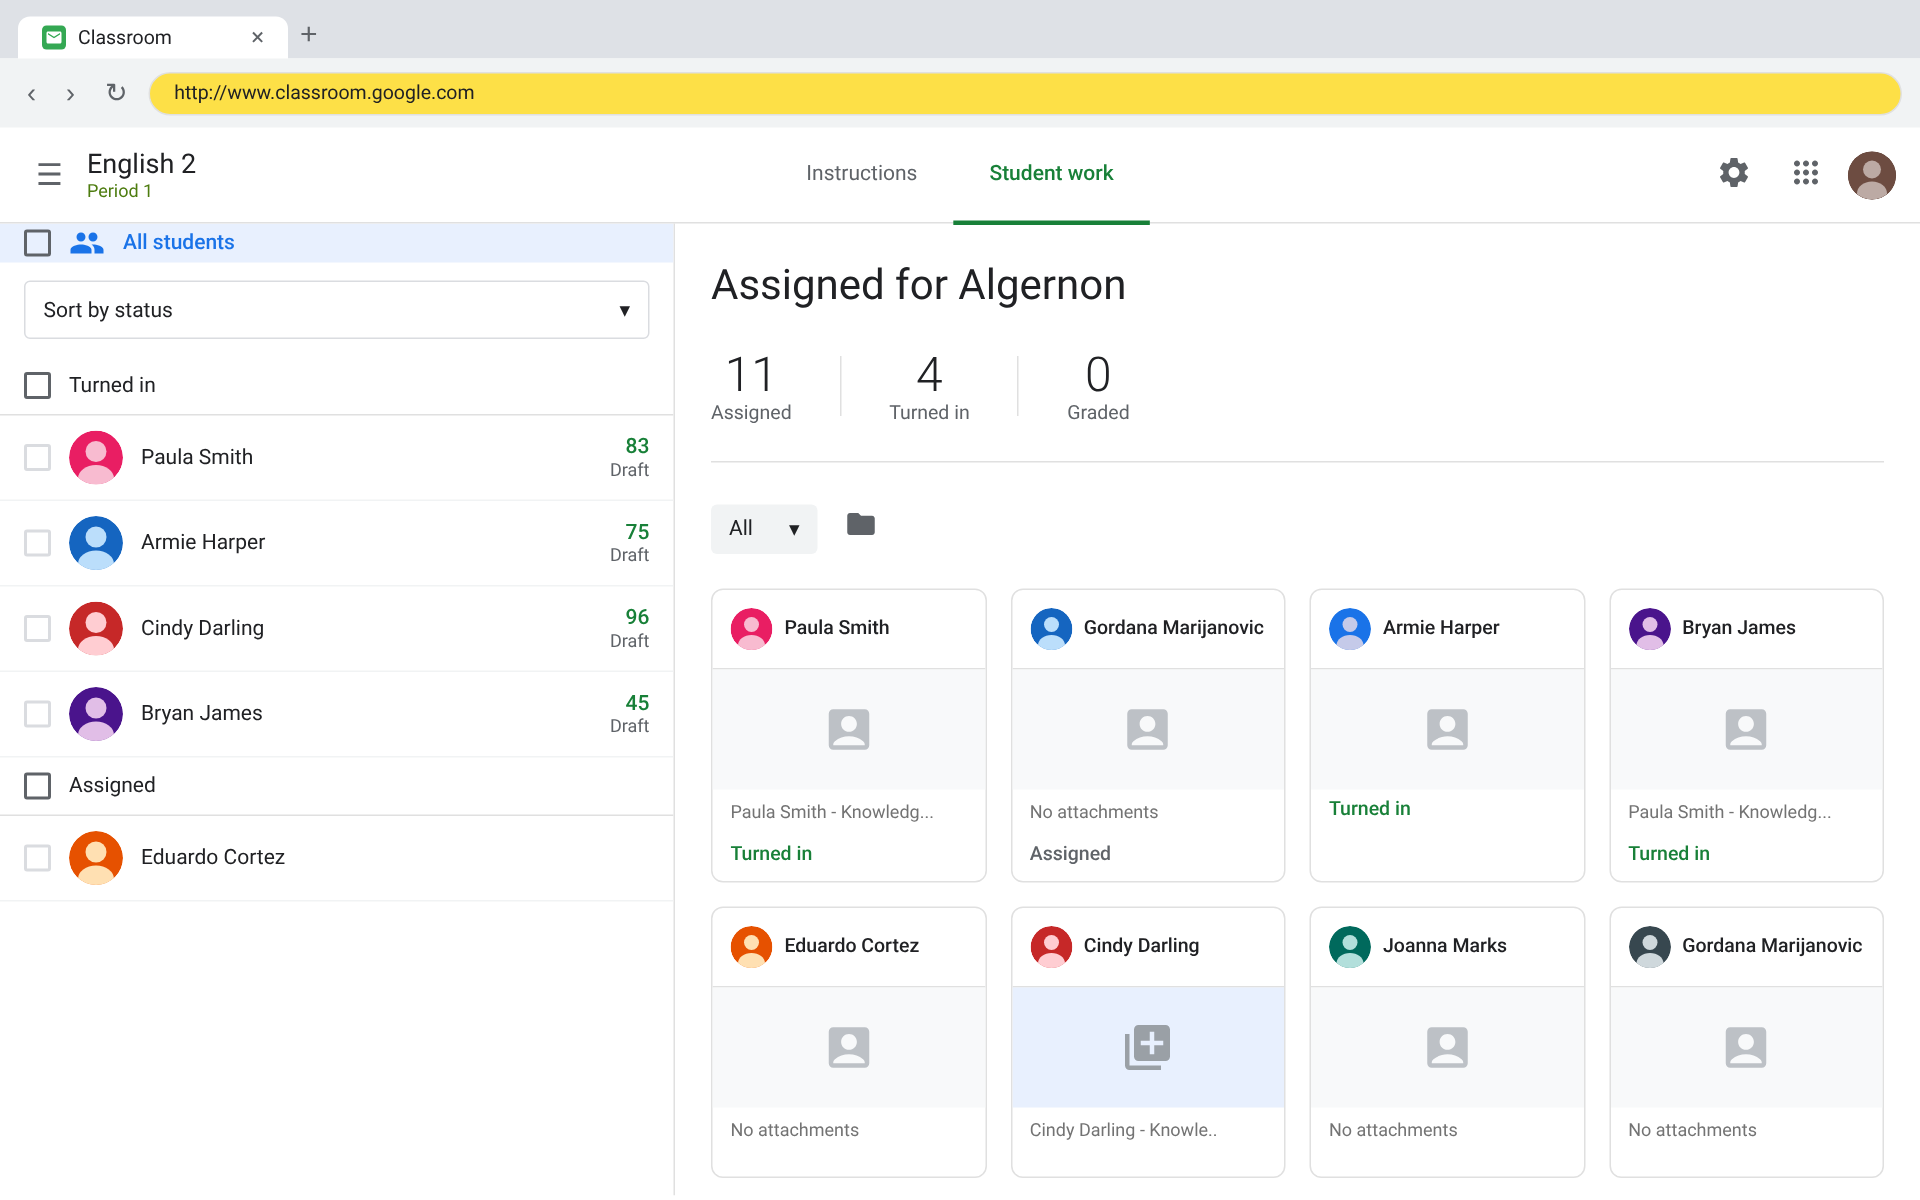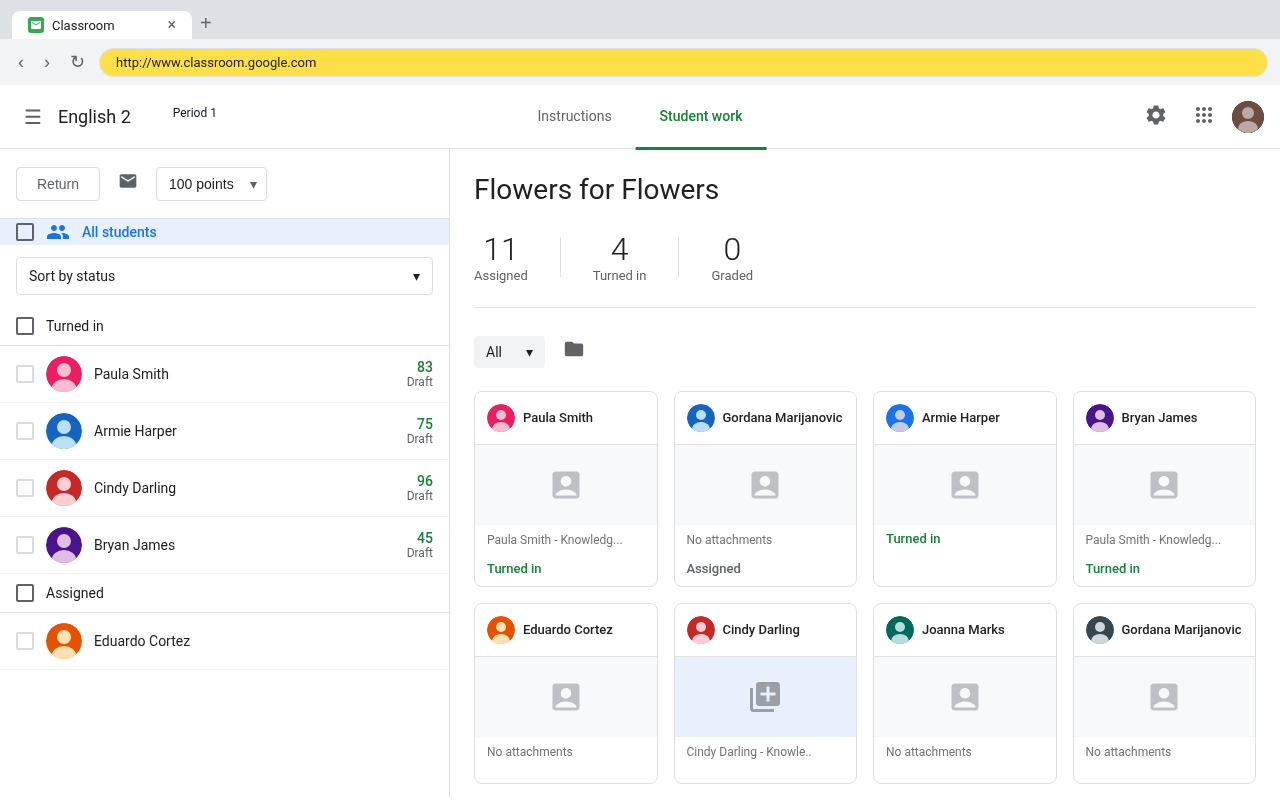--- a/index.html
+++ b/index.html
@@ -12,23 +12,23 @@
     .browser-tab .tab-icon { width: 16px; height: 16px; background: #34a853; border-radius: 3px; display: flex; align-items: center; justify-content: center; color: white; font-size: 10px; font-weight: bold; }
     .tab-close { margin-left: auto; cursor: pointer; color: #5f6368; font-size: 16px; line-height: 1; }
     .browser-new-tab { background: none; border: none; color: #5f6368; font-size: 20px; cursor: pointer; padding: 4px; }
     .browser-controls { background: #f1f3f4; display: flex; align-items: center; gap: 8px; padding: 8px 12px; }
     .nav-btn { background: none; border: none; cursor: pointer; color: #5f6368; font-size: 18px; padding: 4px 6px; border-radius: 50%; }
     .address-bar { flex: 1; background: #fde047; border: 1px solid #e0e0e0; border-radius: 20px; padding: 6px 16px; font-size: 13px; color: #202124; }
 
     
     .app-header { display: flex; align-items: center; height: 64px; border-bottom: 1px solid #e0e0e0; padding: 0 16px; position: relative; }
     .menu-btn { background: none; border: none; cursor: pointer; padding: 8px; color: #5f6368; font-size: 20px; margin-right: 8px; }
-    .app-title-area { display: flex; }
+    .app-title-area { display: flex; flex-direction: column; }
     .app-title { font-size: 18px; font-weight: 400; color: #202124; }
-    .app-subtitle { font-size: 12px; color: #0f172a; margin-left: 42px; }
+    .app-subtitle { font-size: 12px; color: #4d7c0f; }
     .header-nav { position: absolute; left: 50%; transform: translateX(-50%); display: flex; gap: 0; }
     .header-nav-item { padding: 0 24px; height: 64px; display: flex; align-items: center; font-size: 14px; color: #5f6368; cursor: pointer; border-bottom: 3px solid transparent; position: relative; top: 1px; }
     .header-nav-item.active { color: #188038; border-bottom-color: #188038; font-weight: 500; }
     .header-actions { margin-left: auto; display: flex; align-items: center; gap: 8px; }
     .icon-btn { background: none; border: none; cursor: pointer; padding: 8px; border-radius: 50%; color: #5f6368; }
     .avatar { width: 32px; height: 32px; border-radius: 50%; background: #6d4c41; overflow: hidden; cursor: pointer; }
     .avatar svg { width: 100%; height: 100%; }
 
     
     .main-container { display: flex; height: calc(800px - 64px - 88px); }
@@ -146,33 +146,20 @@
           </svg>
       </div>
     </div>
   </div>
 </div>
 
 <div class="main-container">
 
   <div class="sidebar">
 
-    <div class="sidebar-toolbar">
-      <button class="return-btn">Return</button>
-      <button class="email-btn">
-        <svg width="20" height="20" viewBox="0 0 24 24" fill="#5f6368">
-            <path d="M20 4H4c-1.1 0-2 .9-2 2v12c0 1.1.9 2 2 2h16c1.1 0 2-.9 2-2V6c0-1.1-.9-2-2-2zm0 4l-8 5-8-5V6l8 5 8-5v2z"></path>
-          </svg>
-      </button>
-      <div class="points-wrapper">
-        <select class="points-select">
-          <option>100 points</option>
-        </select>
-      </div>
-    </div>
 
     <div class="all-students-row">
       <div class="all-students-check"></div>
       <svg width="24" height="24" viewBox="0 0 24 24" fill="#1a73e8">
           <path d="M16 11c1.66 0 2.99-1.34 2.99-3S17.66 5 16 5c-1.66 0-3 1.34-3 3s1.34 3 3 3zm-8 0c1.66 0 2.99-1.34 2.99-3S9.66 5 8 5C6.34 5 5 6.34 5 8s1.34 3 3 3zm0 2c-2.33 0-7 1.17-7 3.5V19h14v-2.5c0-2.33-4.67-3.5-7-3.5zm8 0c-.29 0-.62.02-.97.05 1.16.84 1.97 1.97 1.97 3.45V19h6v-2.5c0-2.33-4.67-3.5-7-3.5z"></path>
         </svg>
       <span class="all-students-label">All students</span>
     </div>
 
     <div class="sort-dropdown-wrapper">
@@ -267,21 +254,21 @@
       </div>
       <span class="student-name">Eduardo Cortez</span>
       <div class="student-grade">
         <div class="grade-number"></div>
         <div class="grade-status"></div>
       </div>
     </div>
   </div>
 
   <div class="content-area">
-    <h1 class="assignment-title">Flowers for Flowers</h1>
+    <h1 class="assignment-title">Assigned for Algernon</h1>
 
     <div class="stats-row">
       <div class="stat-item">
         <div class="stat-number">11</div>
         <div class="stat-label">Assigned</div>
       </div>
       <div class="stat-divider"></div>
       <div class="stat-item">
         <div class="stat-number">4</div>
         <div class="stat-label">Turned in</div>

